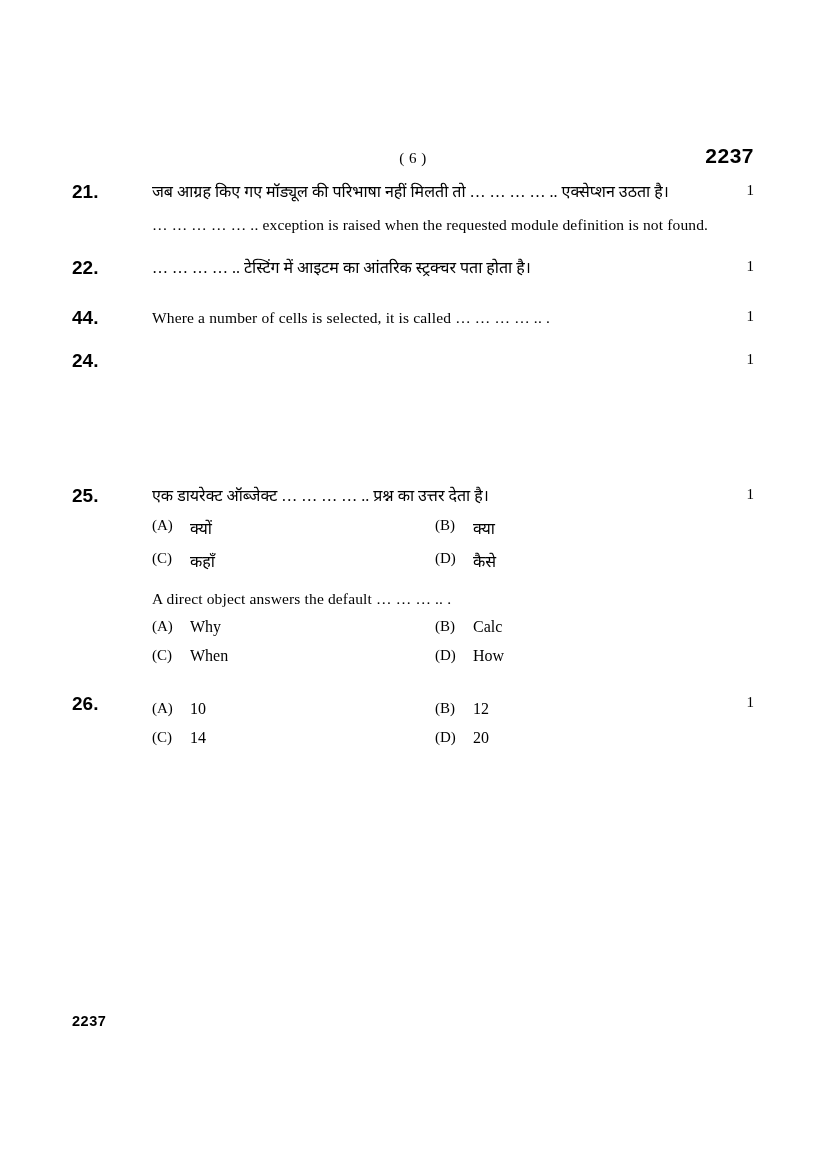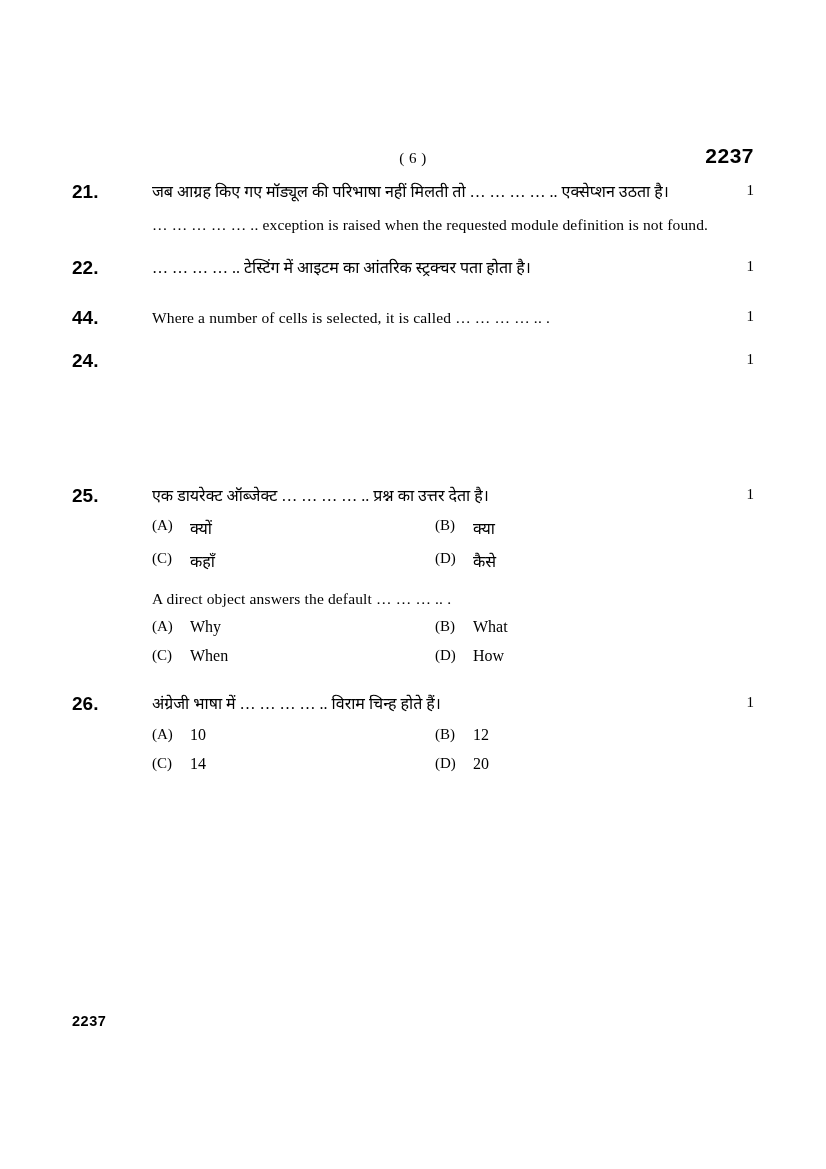--- a/index.html
+++ b/index.html
@@ -207,21 +207,21 @@
         <div class="mcq-stem-gap"></div>
         <div class="line-en">A direct object answers the default … … … .. .</div>
         <div class="opts">
           <div class="opt-row">
             <div class="opt">
               <div class="opt-key">(A)</div>
               <div class="opt-val">Why</div>
             </div>
             <div class="opt">
               <div class="opt-key">(B)</div>
-              <div class="opt-val">What</div>
+              <div class="opt-val">Calc</div>
             </div>
           </div>
           <div class="opt-row">
             <div class="opt">
               <div class="opt-key">(C)</div>
               <div class="opt-val">When</div>
             </div>
             <div class="opt">
               <div class="opt-key">(D)</div>
               <div class="opt-val">How</div>
@@ -230,21 +230,20 @@
         </div>
       </div>
     </div>
   </div>
 
   <div class="q-block">
     <div class="q-marks">1</div>
     <div class="q-row">
       <div class="q-num">26.</div>
       <div class="q-body">
-        <div class="line-hi">अंग्रेजी भाषा में … … … … .. विराम चिन्ह होते हैं।</div>
         <div class="opts">
           <div class="opt-row">
             <div class="opt">
               <div class="opt-key">(A)</div>
               <div class="opt-val">10</div>
             </div>
             <div class="opt">
               <div class="opt-key">(B)</div>
               <div class="opt-val">12</div>
             </div>

